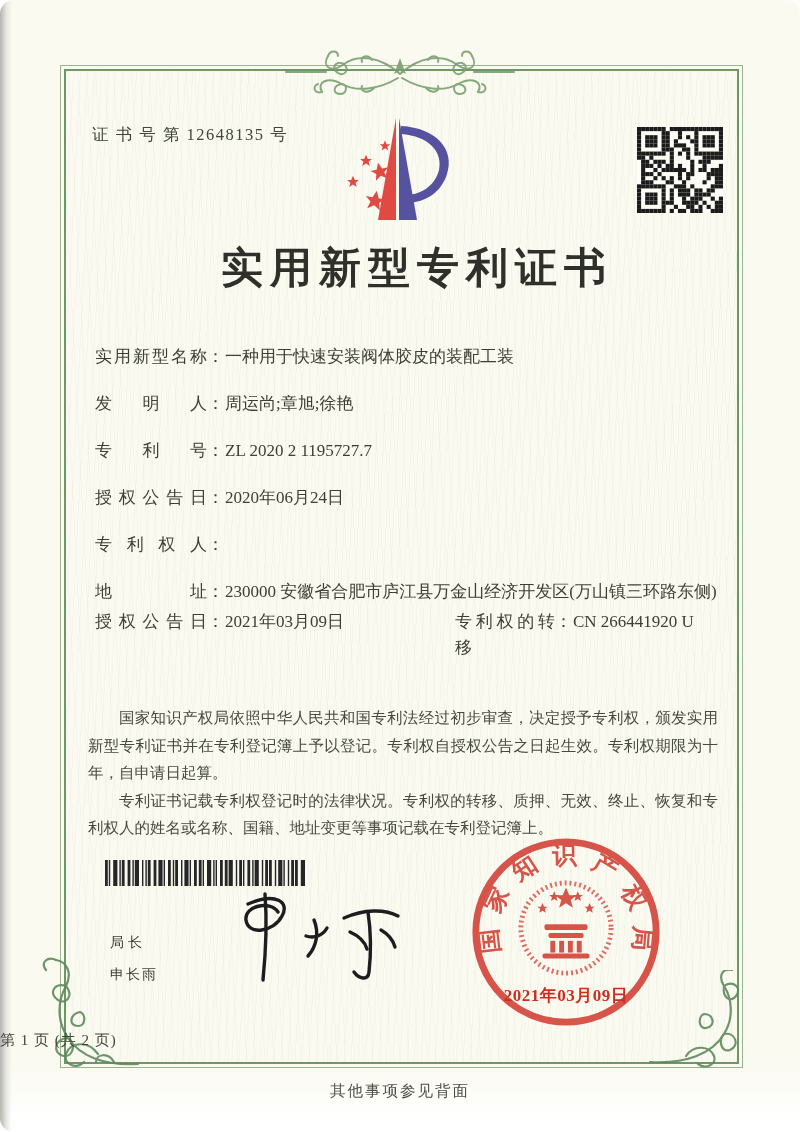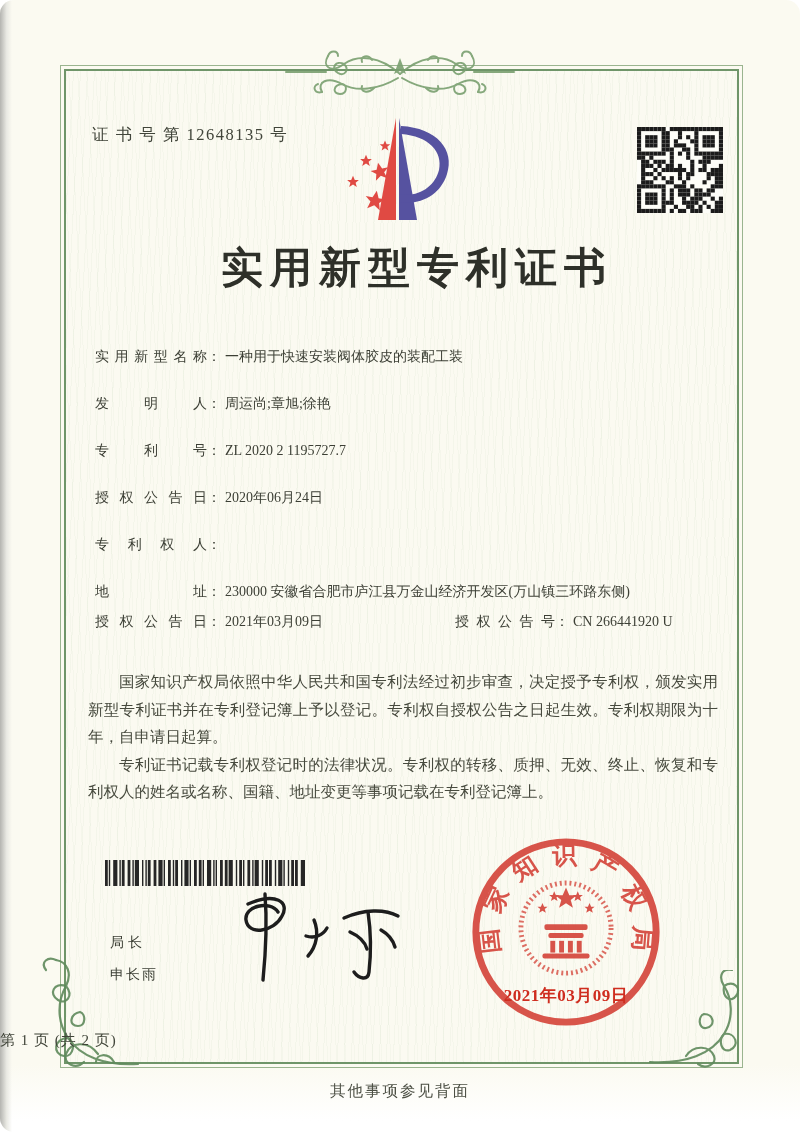--- a/index.html
+++ b/index.html
@@ -12,29 +12,29 @@
         border:2px solid #6f9569;outline:1px solid #9ab48f;outline-offset:3px;
         background:
           repeating-linear-gradient(93deg,rgba(150,185,140,0.07) 0 1px,rgba(0,0,0,0) 1px 7px),
           repeating-linear-gradient(87deg,rgba(150,185,140,0.06) 0 1px,rgba(0,0,0,0) 1px 9px);}
   .ornament{position:absolute;pointer-events:none;}
   .cert-no{position:absolute;left:92px;top:124px;font-size:16.5px;letter-spacing:1.5px;color:#41453a;}
   .logo{position:absolute;left:333px;top:112px;}
   .qr{position:absolute;left:637px;top:127px;background:#fdfdf8;}
   .title{position:absolute;left:17px;top:240px;width:800px;text-align:center;
         font-size:42px;font-weight:600;letter-spacing:7px;color:#2e3029;}
-  .fields{position:absolute;left:95px;top:344px;width:622px;font-size:14px;line-height:26px;color:#3c3f35;}
+  .fields{position:absolute;left:95px;top:344px;width:622px;font-size:17px;line-height:26px;color:#3c3f35;}
   .frow{display:flex;align-items:flex-start;margin-bottom:21px;position:relative;}
   .frow.addr{margin-bottom:4px;}
   .flabel{flex:0 0 112px;text-align:justify;text-align-last:justify;}
   .fcolon{flex:0 0 18px;}
   .fvalue{flex:1;}
   .pair2{position:absolute;left:360px;top:0;display:flex;width:262px;}
   .pair2 .flabel{flex:0 0 100px;}
-  .body-text{position:absolute;left:88px;top:668px;width:630px;font-size:15.5px;
+  .body-text{position:absolute;left:88px;top:704px;width:630px;font-size:15.5px;
         line-height:27.5px;color:#474a3e;}
   .body-text p{margin:0;text-indent:2em;text-align:justify;}
   .barcode{position:absolute;left:104px;top:860px;}
   .director{position:absolute;left:110px;top:934px;font-size:14px;letter-spacing:4px;color:#3b3e34;}
   .director .name{margin-top:14px;letter-spacing:2px;}
   .signature{position:absolute;left:218px;top:888px;}
   .seal{position:absolute;left:468px;top:834px;}
   .seal-date{position:absolute;left:468px;top:984px;width:196px;text-align:center;
         font-size:17px;font-weight:700;color:#cf2d1f;letter-spacing:0.5px;}
   .page-note{position:absolute;left:0;top:1031px;width:800px;text-align:left;
@@ -404,21 +404,21 @@
     <div class="frow addr">
       <span class="flabel">地址</span>
         <span class="fcolon">：</span>
       <span class="fvalue">230000 安徽省合肥市庐江县万金山经济开发区(万山镇三环路东侧)</span>
     </div>
     <div class="frow">
       <span class="flabel">授权公告日</span>
         <span class="fcolon">：</span>
       <span class="fvalue">2021年03月09日</span>
       <span class="pair2">
-        <span class="flabel">授权公告号</span>
+        <span class="flabel">专利权的转移</span>
           <span class="fcolon">：</span>
         <span class="fvalue">CN 266441920 U</span>
       </span>
     </div>
   </div>
 
   <div class="body-text">
     <p>国家知识产权局依照中华人民共和国专利法经过初步审查，决定授予专利权，颁发实用新型专利证书并在专利登记簿上予以登记。专利权自授权公告之日起生效。专利权期限为十年，自申请日起算。</p>
     <p>专利证书记载专利权登记时的法律状况。专利权的转移、质押、无效、终止、恢复和专利权人的姓名或名称、国籍、地址变更等事项记载在专利登记簿上。</p>
   </div>

